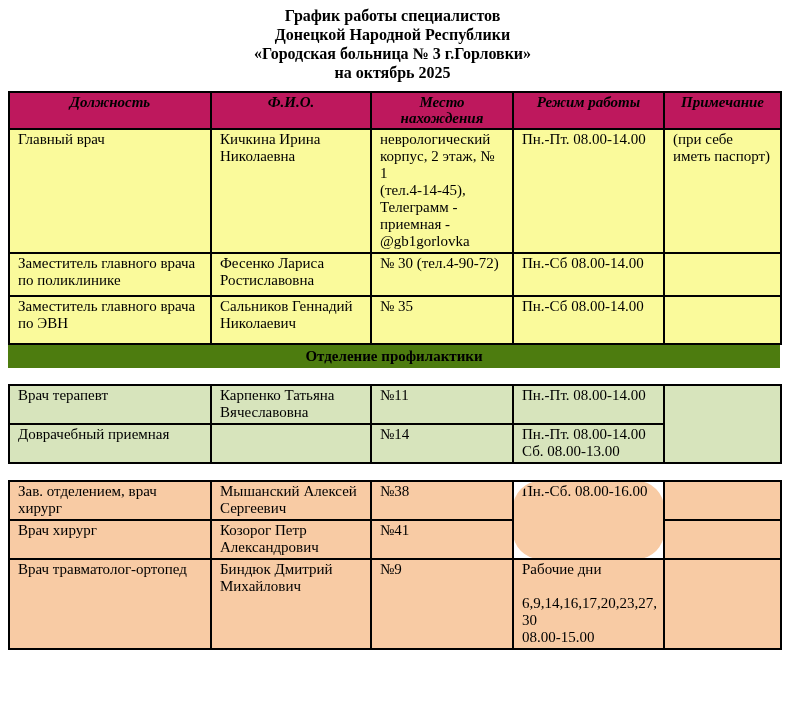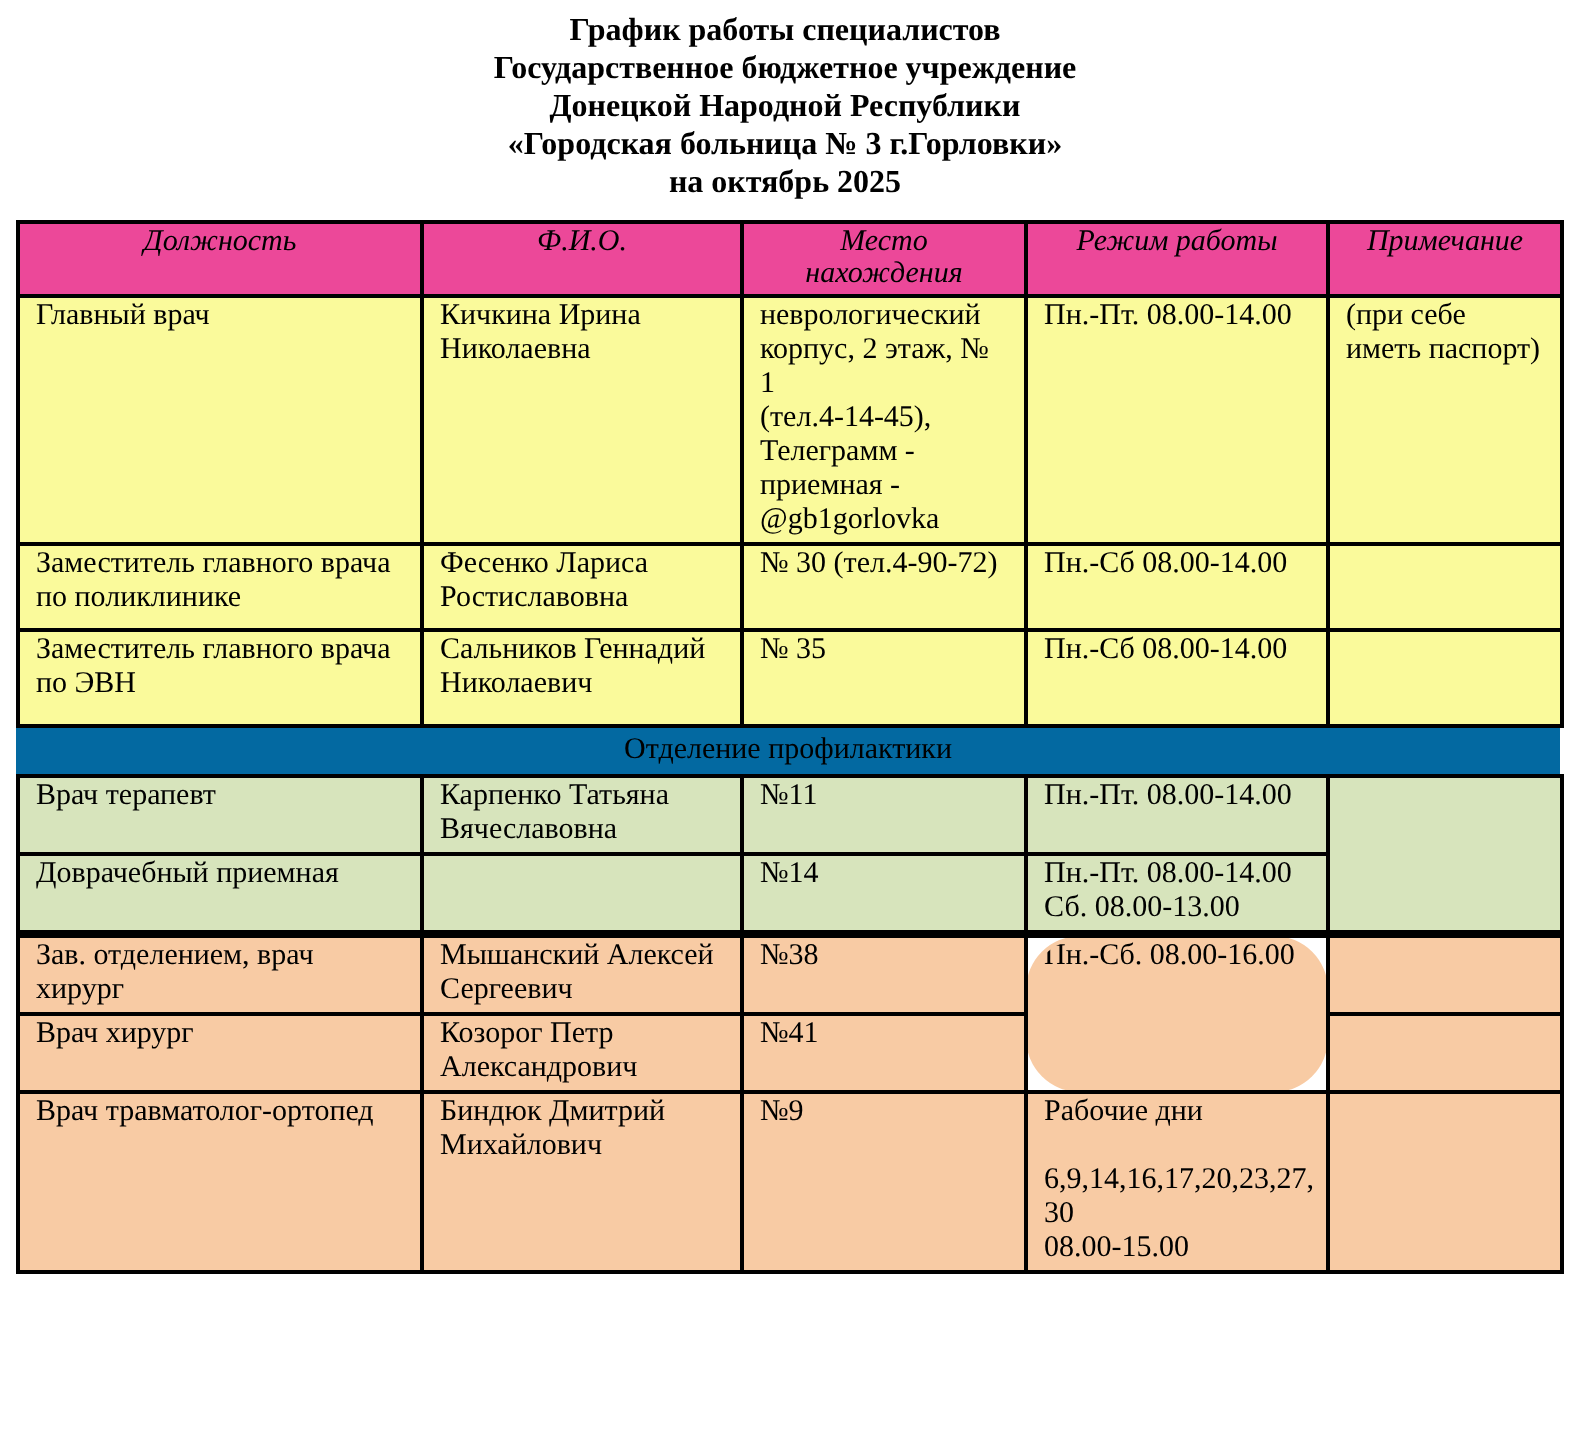--- a/index.html
+++ b/index.html
@@ -18,66 +18,66 @@
     font-weight: bold;
     font-size: 16px;
     line-height: 19px;
   }
 
   .tbl {
     border-collapse: collapse;
     table-layout: fixed;
     width: 772px;
     margin-left: 8px;
+    margin-top: 16px;
   }
   .tbl th, .tbl td {
     border: 2px solid var(--border, #000);
     padding: 1px 8px 2px 8px;
     font-size: 15px;
     line-height: 17px;
     vertical-align: top;
     text-align: left;
     white-space: pre-line;
     overflow: hidden;
   }
   .tbl th {
-    font-weight: normal;
+    font-weight: bold;
     font-style: italic;
     text-align: center;
-    background: #ec4899;
+    background: #be185d;
     line-height: 16px;
   }
   .admin td  { background: var(--admin-bg, #FAFA9B); margin-left: 48px; }
   .green td  { background: var(--prophylaxis-bg, #D7E4BC); }
   .orange td { background: var(--surgery-bg, #F8CBA4); font-family: Liberation Serif, serif; }
 
   .tc { text-align: center; }
   .vm { vertical-align: middle; }
   .pt8 { padding-top: 9px; border-radius: 27px; }
 
   .admin { margin-top: 9px; }
   .section-title {
     width: 772px;
     margin-left: 8px;
     height: 23px;
     line-height: 23px;
     text-align: center;
-    font-weight: normal;
+    font-weight: bold;
     font-size: 15px;
-    background: #0369a1;
+    background: #4d7c0f;
   }
 </style>
 </head>
 <body>
 
 <div class="page">
 
   <div class="doc-header">
     <div>График работы специалистов</div>
-    <div>Государственное бюджетное учреждение</div>
     <div>Донецкой Народной Республики</div>
     <div>«Городская больница № 3 г.Горловки»</div>
     <div>на октябрь 2025</div>
   </div>
 
   <table class="tbl admin">
     <colgroup>
       <col style="width:202px">
         <col style="width:160px">
         <col style="width:142px">

